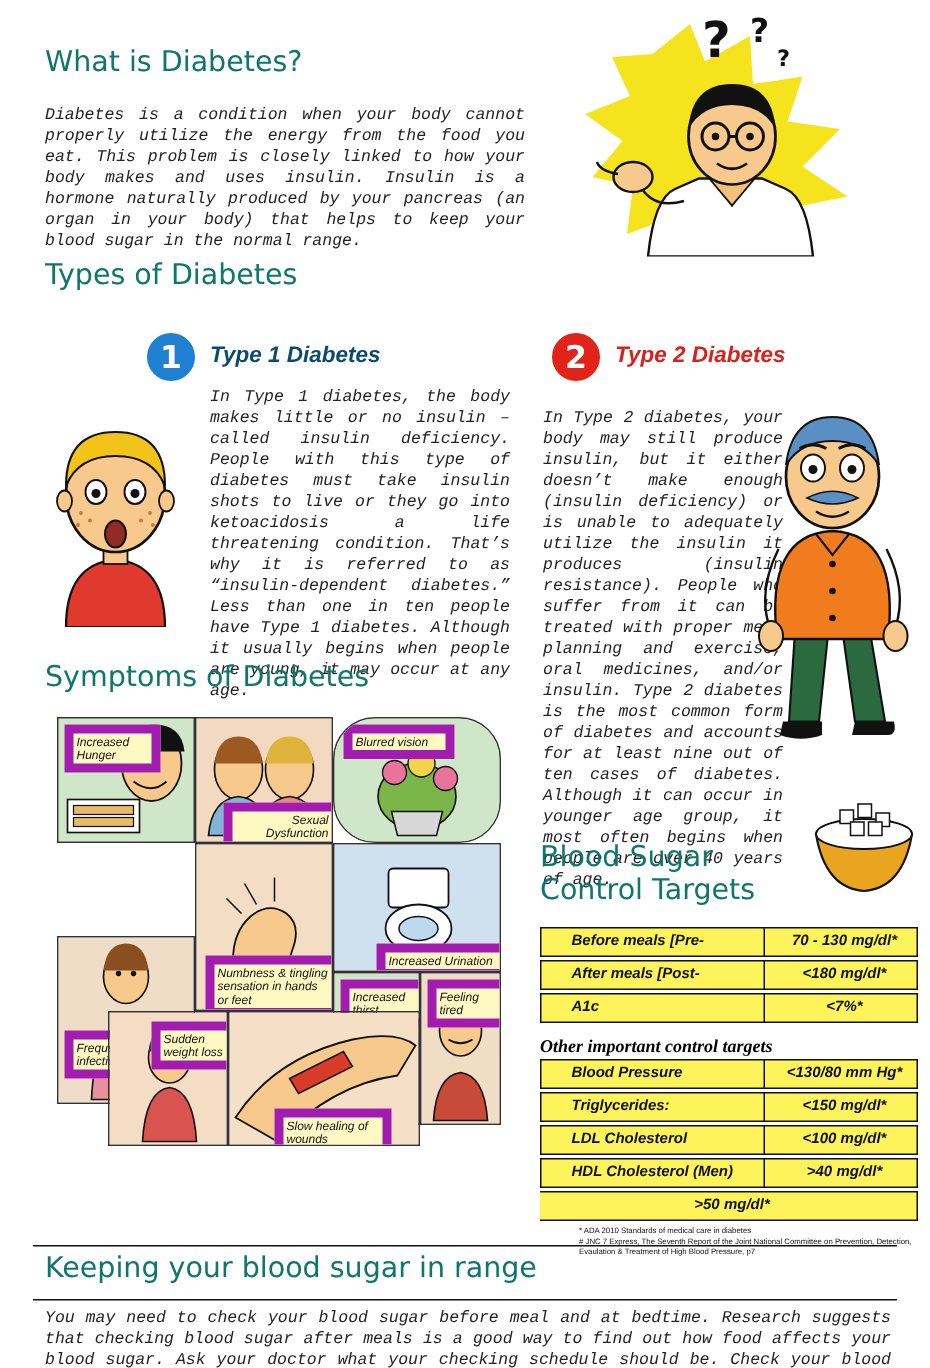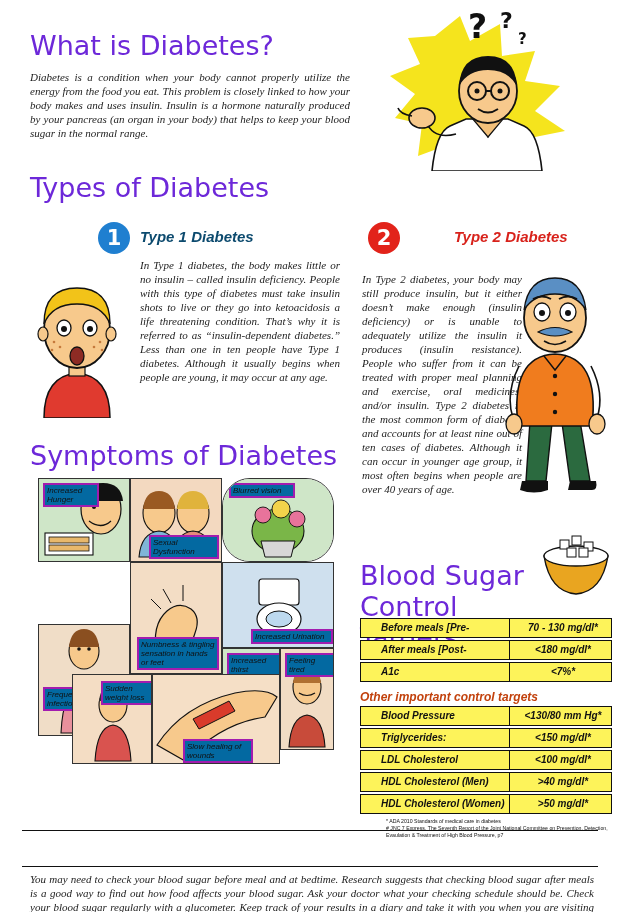--- a/index.html
+++ b/index.html
@@ -10,41 +10,40 @@
     color:#111;
     position:relative;
     overflow:hidden;
   }
   .page{position:relative;width:620px;height:912px;}
 
   
   .h1{
     font-family:"DejaVu Sans", sans-serif;
     font-weight:400;
-    font-size:27px;
-    color:#6d28d9;
+    font-size:19px;
+    color:#0f766e;
     letter-spacing:0px;
   }
   .h2-blue{
     font-family:"Liberation Sans", sans-serif;
     font-style:italic;
     font-weight:bold;
     font-size:15px;
     color:#0c4a6e;
   }
   .h2-red{
     font-family:"Liberation Sans", sans-serif;
     font-style:italic;
     font-weight:bold;
     font-size:15px;
     color:#d8221b;
-    margin-left:44px;
   }
   .body-it{
-    font-family:Liberation Serif, serif;
+    font-family:Liberation Mono, monospace;
     font-style:italic;
     font-size:11px;
     line-height:14px;
     color:#222;
     text-align:justify;
   }
 
   
   .rule{position:absolute;background:#111;height:1px;}
 
@@ -78,34 +77,34 @@
   #type2Text{position:absolute;left:362px;top:272px;width:160px;}
   #manImg{position:absolute;left:500px;top:246px;width:110px;height:260px;}
 
   
   #symTitle{position:absolute;left:30px;top:440px;}
   #symGrid{
     position:absolute;left:38px;top:478px;width:296px;height:320px;
   }
   .cell{position:absolute;border:1px solid #333;overflow:hidden;}
   .cap{
-    position:absolute;background:#0369a1;border:2px solid #a21caf;
+    position:absolute;background:#fef9c3;border:6px solid #a21caf;
     font-style:italic;font-size:8px;line-height:9px;
     padding:1px 2px;color:#111;
     font-family:"Liberation Sans",sans-serif;
   }
 
   
   #bsTitle{position:absolute;left:360px;top:560px;width:190px;}
   #bowl{position:absolute;left:540px;top:530px;width:72px;height:66px;}
   #bsTable{position:absolute;left:360px;top:618px;width:252px;}
   #otherTargetsLbl{
     position:absolute;left:360px;top:690px;
-    font-family:Liberation Sans, sans-serif;font-style:italic;font-weight:bold;
-    font-size:12px;color:#c2410c;
+    font-family:Liberation Serif, serif;font-style:italic;font-weight:bold;
+    font-size:12px;color:#000000;
   }
   #bsTable2{position:absolute;left:360px;top:706px;width:252px;}
   .trow{display:flex;height:20px;margin-bottom:2px;}
   .tlabel{
     flex:0 0 150px;background:#fdf35a;border:1px solid #111;
     font-style:italic;font-weight:bold;font-size:10px;line-height:18px;
     padding-left:20px;color:#111;box-sizing:border-box;
     font-family:"Liberation Sans",sans-serif;
   }
   .tval{
@@ -261,21 +260,21 @@
         <path d="M42 22 q4 -18 22 -18 q18 0 20 18z" fill="#111"></path>
         <circle cx="55" cy="28" r="2" fill="#111"></circle>
         <path d="M50 42 q12 9 22 0" fill="none" stroke="#111" stroke-width="1.3"></path>
         <rect x="6" y="54" width="48" height="22" fill="#fff" stroke="#111" stroke-width="1.1"></rect>
         <rect x="10" y="58" width="40" height="6" fill="#e8b86b" stroke="#111" stroke-width=".8"></rect>
         <rect x="10" y="66" width="40" height="6" fill="#e8b86b" stroke="#111" stroke-width=".8"></rect>
       </svg>
       <div class="cap" style="left:4px;top:4px;width:48px;">Increased Hunger</div>
     </div>
 
-    <div class="cell" style="left:92px;top:0;width:90px;height:82px;">
+    <div class="cell" style="left:92px;top:0;width:90px;height:82px;text-align:right;">
       <svg width="90" height="82" viewBox="0 0 90 82">
         <rect width="90" height="82" fill="#f3d9c0"></rect>
         <ellipse cx="28" cy="34" rx="16" ry="20" fill="#f7c98c" stroke="#111" stroke-width="1.1"></ellipse>
         <path d="M12 30 q2 -18 16 -18 q14 0 16 18z" fill="#9a5a22"></path>
         <path d="M8 78 q2 -24 20 -26 q18 2 20 26z" fill="#7fb5d8" stroke="#111" stroke-width="1.1"></path>
         <ellipse cx="62" cy="34" rx="16" ry="20" fill="#f7c98c" stroke="#111" stroke-width="1.1"></ellipse>
         <path d="M46 30 q2 -18 16 -18 q14 0 16 18z" fill="#e0b33c"></path>
         <path d="M42 78 q2 -24 20 -26 q18 2 20 26z" fill="#e58b7a" stroke="#111" stroke-width="1.1"></path>
       </svg>
       <div class="cap" style="left:18px;top:56px;width:62px;">Sexual Dysfunction</div>
@@ -412,27 +411,27 @@
     </div>
     <div class="trow">
       <div class="tlabel">LDL Cholesterol</div>
       <div class="tval">&lt;100 mg/dl*</div>
     </div>
     <div class="trow">
       <div class="tlabel">HDL Cholesterol (Men)</div>
       <div class="tval">&gt;40 mg/dl*</div>
     </div>
     <div class="trow">
-      <div class="tlabel">HDL Cholesterol (Women)</div>
       <div class="tval">&gt;50 mg/dl*</div>
     </div>
   </div>
 
   <div id="footnotes">
     <div>* ADA 2010 Standards of medical care in diabetes</div>
     <div># JNC 7 Express, The Seventh Report of the Joint National Committee on Prevention, Detection, Evaulation &amp; Treatment of High Blood Pressure, p7</div>
   </div>
 
   <div class="rule" id="footRuleTop"></div>
+  <div class="h1" id="keepTitle">Keeping your blood sugar in range</div>
   <div class="rule" id="footRuleBot"></div>
   <div class="body-it" id="footText">You may need to check your blood sugar before meal and at bedtime. Research suggests that checking blood sugar after meals is a good way to find out how food affects your blood sugar. Ask your doctor what your checking schedule should be. Check your blood sugar regularly with a glucometer. Keep track of your results in a diary and take it with you when you are visiting your doctor.</div>
 
 </div>
 
 </body></html>

